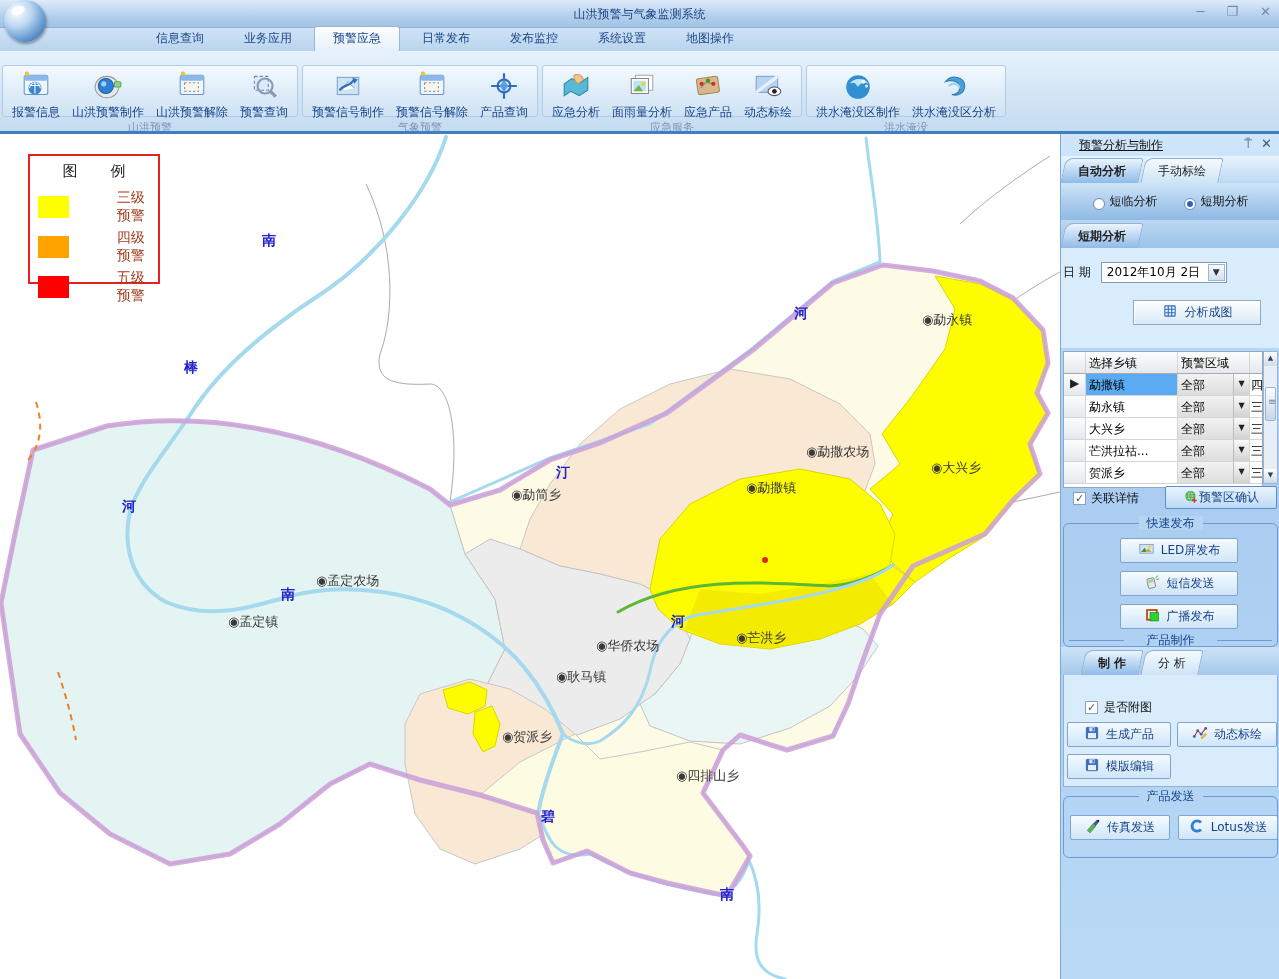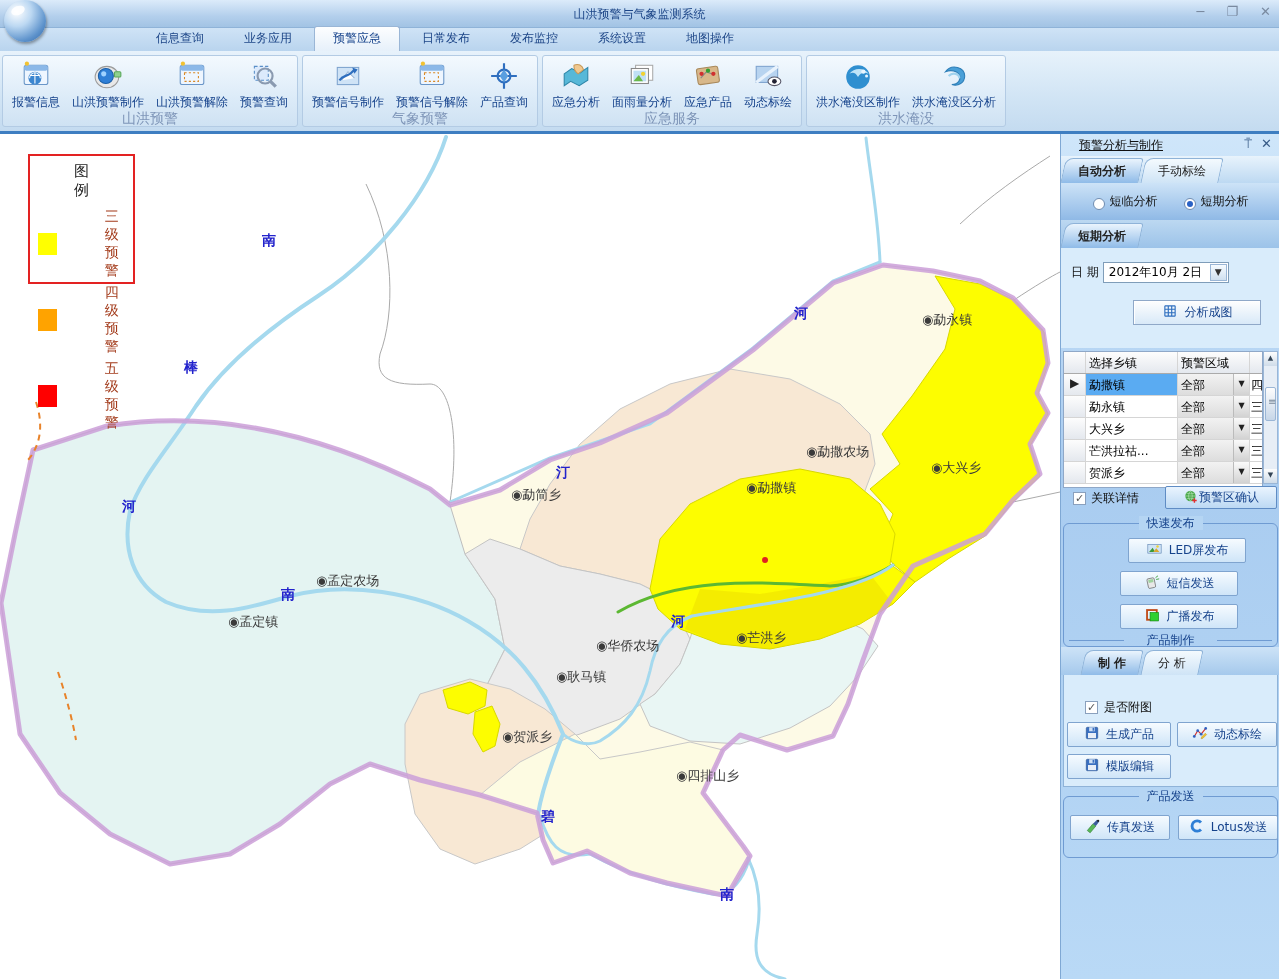--- a/index.html
+++ b/index.html
@@ -17,33 +17,33 @@
     box-shadow:1px 2px 3px rgba(0,0,0,.35);}
   #logo::after{content:"";position:absolute;left:7px;top:6px;width:14px;height:9px;border-radius:50%;
     background:rgba(255,255,255,.85);transform:rotate(-20deg);}
   
   #menubar{position:absolute;left:0;top:28px;width:1279px;height:23px;
     background:linear-gradient(#cfe3f6,#b9d4ee);display:flex;align-items:flex-end;padding-left:138px;}
   .menu-tab{padding:3px 18px 4px;margin-right:4px;color:#1c4587;cursor:pointer;border-radius:3px 3px 0 0;}
   .menu-tab.active{background:linear-gradient(#fdfeff,#e6f0fa);border:1px solid #9ab6d6;border-bottom:none;color:#15428b;}
   
   #ribbon{position:absolute;left:0;top:51px;width:1279px;height:80px;
-    background:linear-gradient(#e7f2fb,#d2e5f5 55%,#c4dbf0);display:flex;align-items:stretch;padding:4px 2px;}
+    background:linear-gradient(#e7f2fb,#d2e5f5 55%,#c4dbf0);display:flex;align-items:stretch;padding:14px 2px;}
   #ribbon::after{content:"";position:absolute;left:0;bottom:-3px;width:1279px;height:3px;background:#3e7ec1;}
   .rgroup{border:1px solid #b3cbe4;border-radius:3px;margin-right:4px;
     background:linear-gradient(#f3f9fe,#dcebf8 60%,#cfe2f3);display:flex;flex-direction:column;padding:1px 3px 0;}
   .rbtns{display:flex;flex:1;}
   .rbtn{display:flex;flex-direction:column;align-items:center;justify-content:flex-start;
     padding:2px 6px 0;cursor:pointer;border-radius:3px;}
   .rbtn .ric{height:34px;display:flex;align-items:center;}
   .rbtn .rlabel{white-space:nowrap;color:#15428b;padding-top:1px;}
-  .rgroup .gtitle{text-align:center;color:#7e95b8;font-size:14px;height:15px;line-height:14px;}
+  .rgroup .gtitle{text-align:center;color:#7e95b8;font-size:11px;height:15px;line-height:14px;}
   
   #map{position:absolute;left:0;top:134px;width:1060px;height:845px;background:#ffffff;overflow:hidden;}
-  #legend{position:absolute;left:28px;top:20px;width:107px;height:130px;background:#fff;
+  #legend{position:absolute;left:28px;top:20px;width:132px;height:130px;background:#fff;
     border:2px solid #e32222;padding:4px 8px;z-index:10;}
   #legend .ltitle{text-align:center;color:#222;font-size:15px;letter-spacing:14px;padding:2px 0 4px 14px;}
   .litem{display:flex;align-items:center;margin:4px 0;gap:40px;}
   .lswatch{width:52px;height:22px;margin-right:8px;}
   .llabel{color:#a33c1c;font-size:14px;}
   
   #panel{position:absolute;left:1060px;top:134px;width:219px;height:845px;
     background:linear-gradient(180deg,#cfe6fa,#a9ccf0 40%,#b9d9f6);border-left:1px solid #7fa8d4;overflow:hidden;}
   #panel-header{position:absolute;left:0;top:0;width:219px;height:21px;padding:3px 18px;color:#111;text-decoration:underline;}
   #panel-pin{position:absolute;right:28px;top:2px;color:#365a86;cursor:pointer;font-size:13px;}
@@ -56,21 +56,21 @@
   .ptab span{display:inline-block;transform:skewX(12deg);}
   .ptab.active{font-weight:bold;background:linear-gradient(#eaf4fd,#8fbbe8);}
   #radio-strip{position:absolute;left:0;top:49px;width:219px;height:37px;
      background:linear-gradient(#cde3f7,#8fb9e6);display:flex;align-items:center;justify-content:center;gap:26px;color:#111;}
   .radio{display:flex;align-items:flex-end;gap:5px;cursor:pointer;}
   .rdot{width:12px;height:12px;border-radius:50%;background:#fff;border:1px solid #6f8cb0;position:relative;}
   .rdot.on::after{content:"";position:absolute;left:2px;top:2px;width:6px;height:6px;border-radius:50%;background:#2b62c4;}
   #subtab-strip{position:absolute;left:0;top:86px;width:219px;height:28px;
      background:linear-gradient(#bcd8f1,#9cc3e9);display:flex;align-items:flex-end;}
   #content1{position:absolute;left:0;top:114px;width:219px;height:100px;background:#d9ecfb;}
-  #date-row{position:absolute;left:10px;top:128px;display:flex;align-items:center;gap:4px;color:#111;}
+  #date-row{position:absolute;left:2px;top:128px;display:flex;align-items:center;gap:10px;color:#111;}
   #date-combo{width:126px;height:21px;background:#fff;border:1px solid #7f9db9;display:flex;align-items:center;
      padding-left:5px;color:#000;cursor:pointer;position:relative;}
   #date-combo .arrow{position:absolute;right:1px;top:1px;width:17px;height:17px;background:linear-gradient(#f6fbff,#cfe0f0);
      border:1px solid #9ab6d6;text-align:center;line-height:15px;font-size:9px;color:#333;}
   #analyze-btn{position:absolute;left:72px;top:166px;width:128px;height:25px;border:1px solid #8fa8c8;
      background:linear-gradient(#fefefe,#d8e9f8);display:flex;align-items:center;justify-content:center;gap:7px;
      color:#15428b;cursor:pointer;box-shadow:1px 1px 0 #fff inset;}
   
   #ttable{position:absolute;left:2px;top:217px;width:200px;height:137px;background:#fff;border:1px solid #8fa8c8;}
   .trow{display:flex;height:22px;border-bottom:1px solid #d5d5d5;}
@@ -473,21 +473,21 @@
     <span class="ic"><svg width="16" height="16" viewBox="0 0 28 28">
             <circle cx="13" cy="14" r="9" fill="#4aa84a"></circle>
             <path d="M4 14 h18 M13 5 a14 14 0 0 1 0 18 M13 5 a14 14 0 0 0 0 18 M6 9 a12 5 0 0 0 14 0 M6 19 a12 5 0 0 1 14 0" stroke="#bfe8bf" fill="none"></path>
             <path d="M20 18 v8 M16 22 h8" stroke="#e03030" stroke-width="2.5"></path>
           </svg></span>
     <span>预警区确认</span>
   </div>
 
   <div class="gbox" id="qp-box" style="left:2px;top:389px;width:215px;height:124px;">
     <div class="gcap"><span>快速发布</span></div>
-  <div class="pbtn" style="left: 64px; top: 14px; width: 118px;">
+  <div class="pbtn" style="left: 56px; top: 14px; width: 118px;">
           <span><svg width="17" height="17" viewBox="0 0 28 28">
               <rect x="3" y="6" width="22" height="14" fill="#cfe3f6" stroke="#5a80b0"></rect>
               <path d="M5 18 L11 11 L15 18 Z" fill="#3a9a3a"></path>
               <path d="M12 18 L17 12 L22 18 Z" fill="#d8a830"></path>
               <circle cx="19" cy="9" r="2" fill="#f2d230"></circle>
             </svg></span>
           <span>LED屏发布</span>
         </div>
         <div class="pbtn" style="left: 56px; top: 47px; width: 118px;">
           <span><svg width="17" height="17" viewBox="0 0 28 28">

